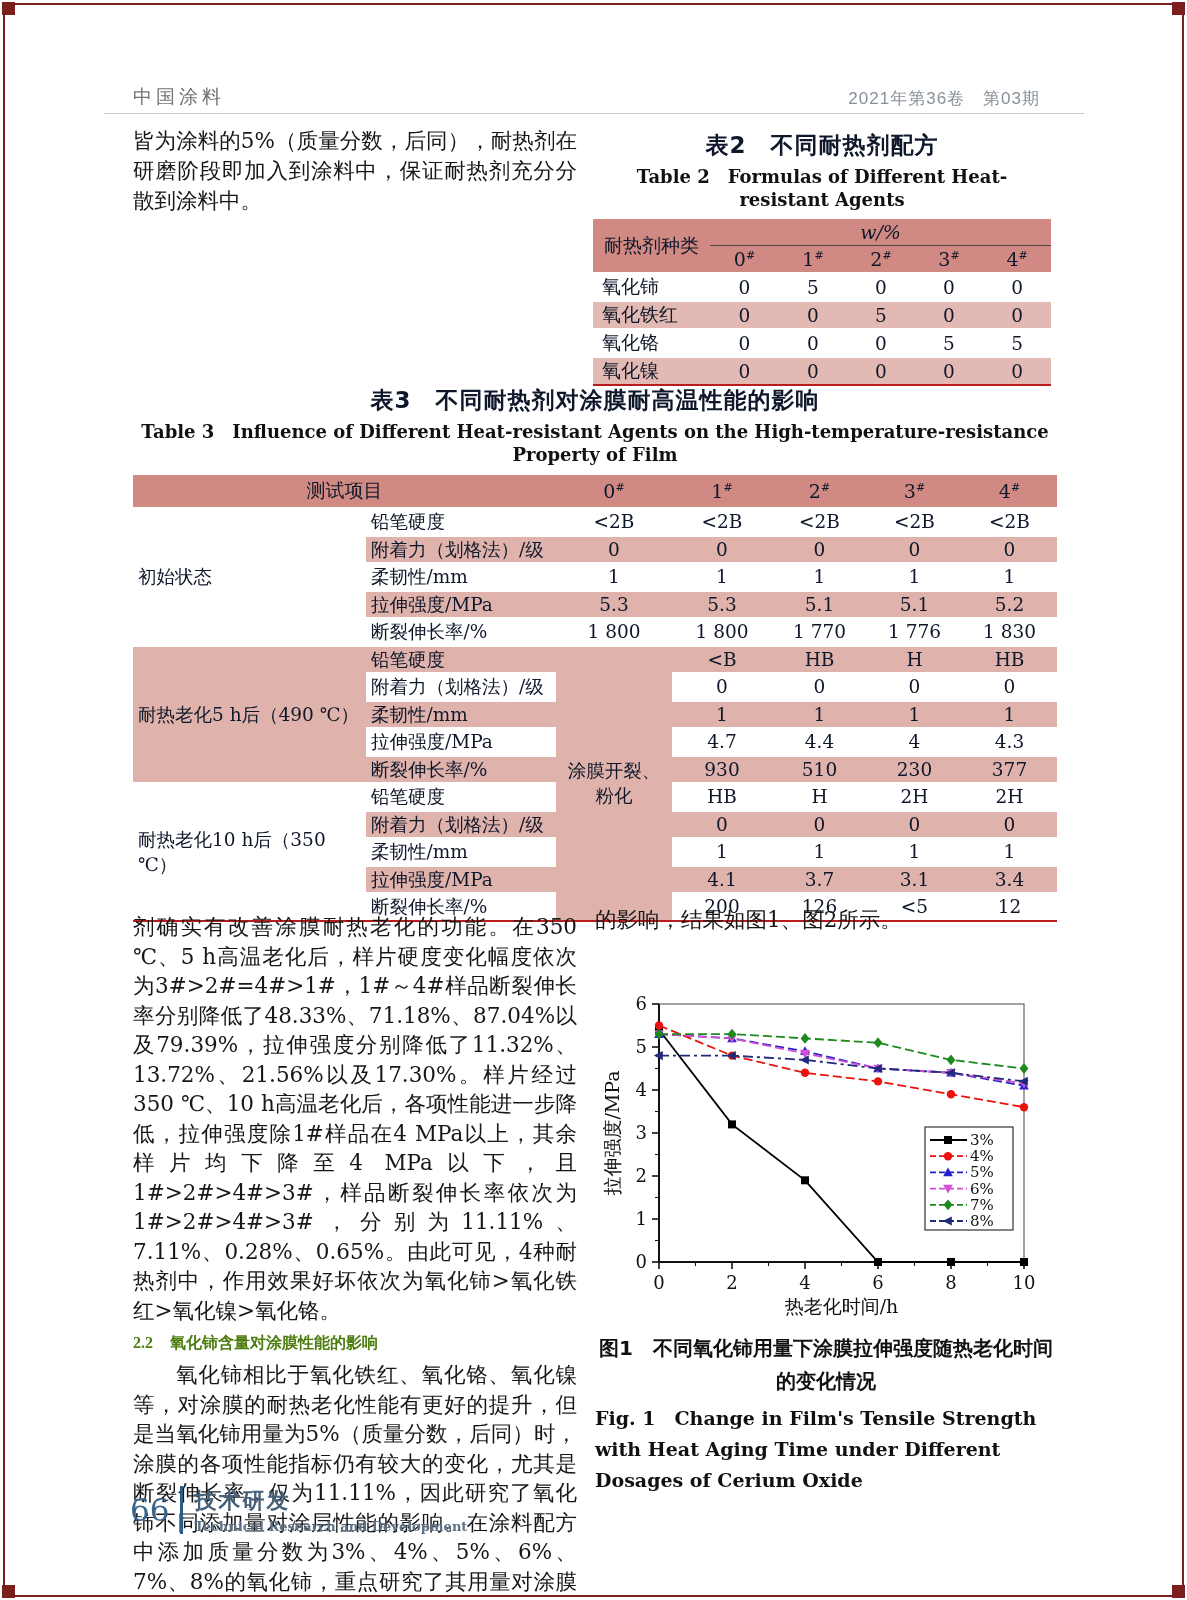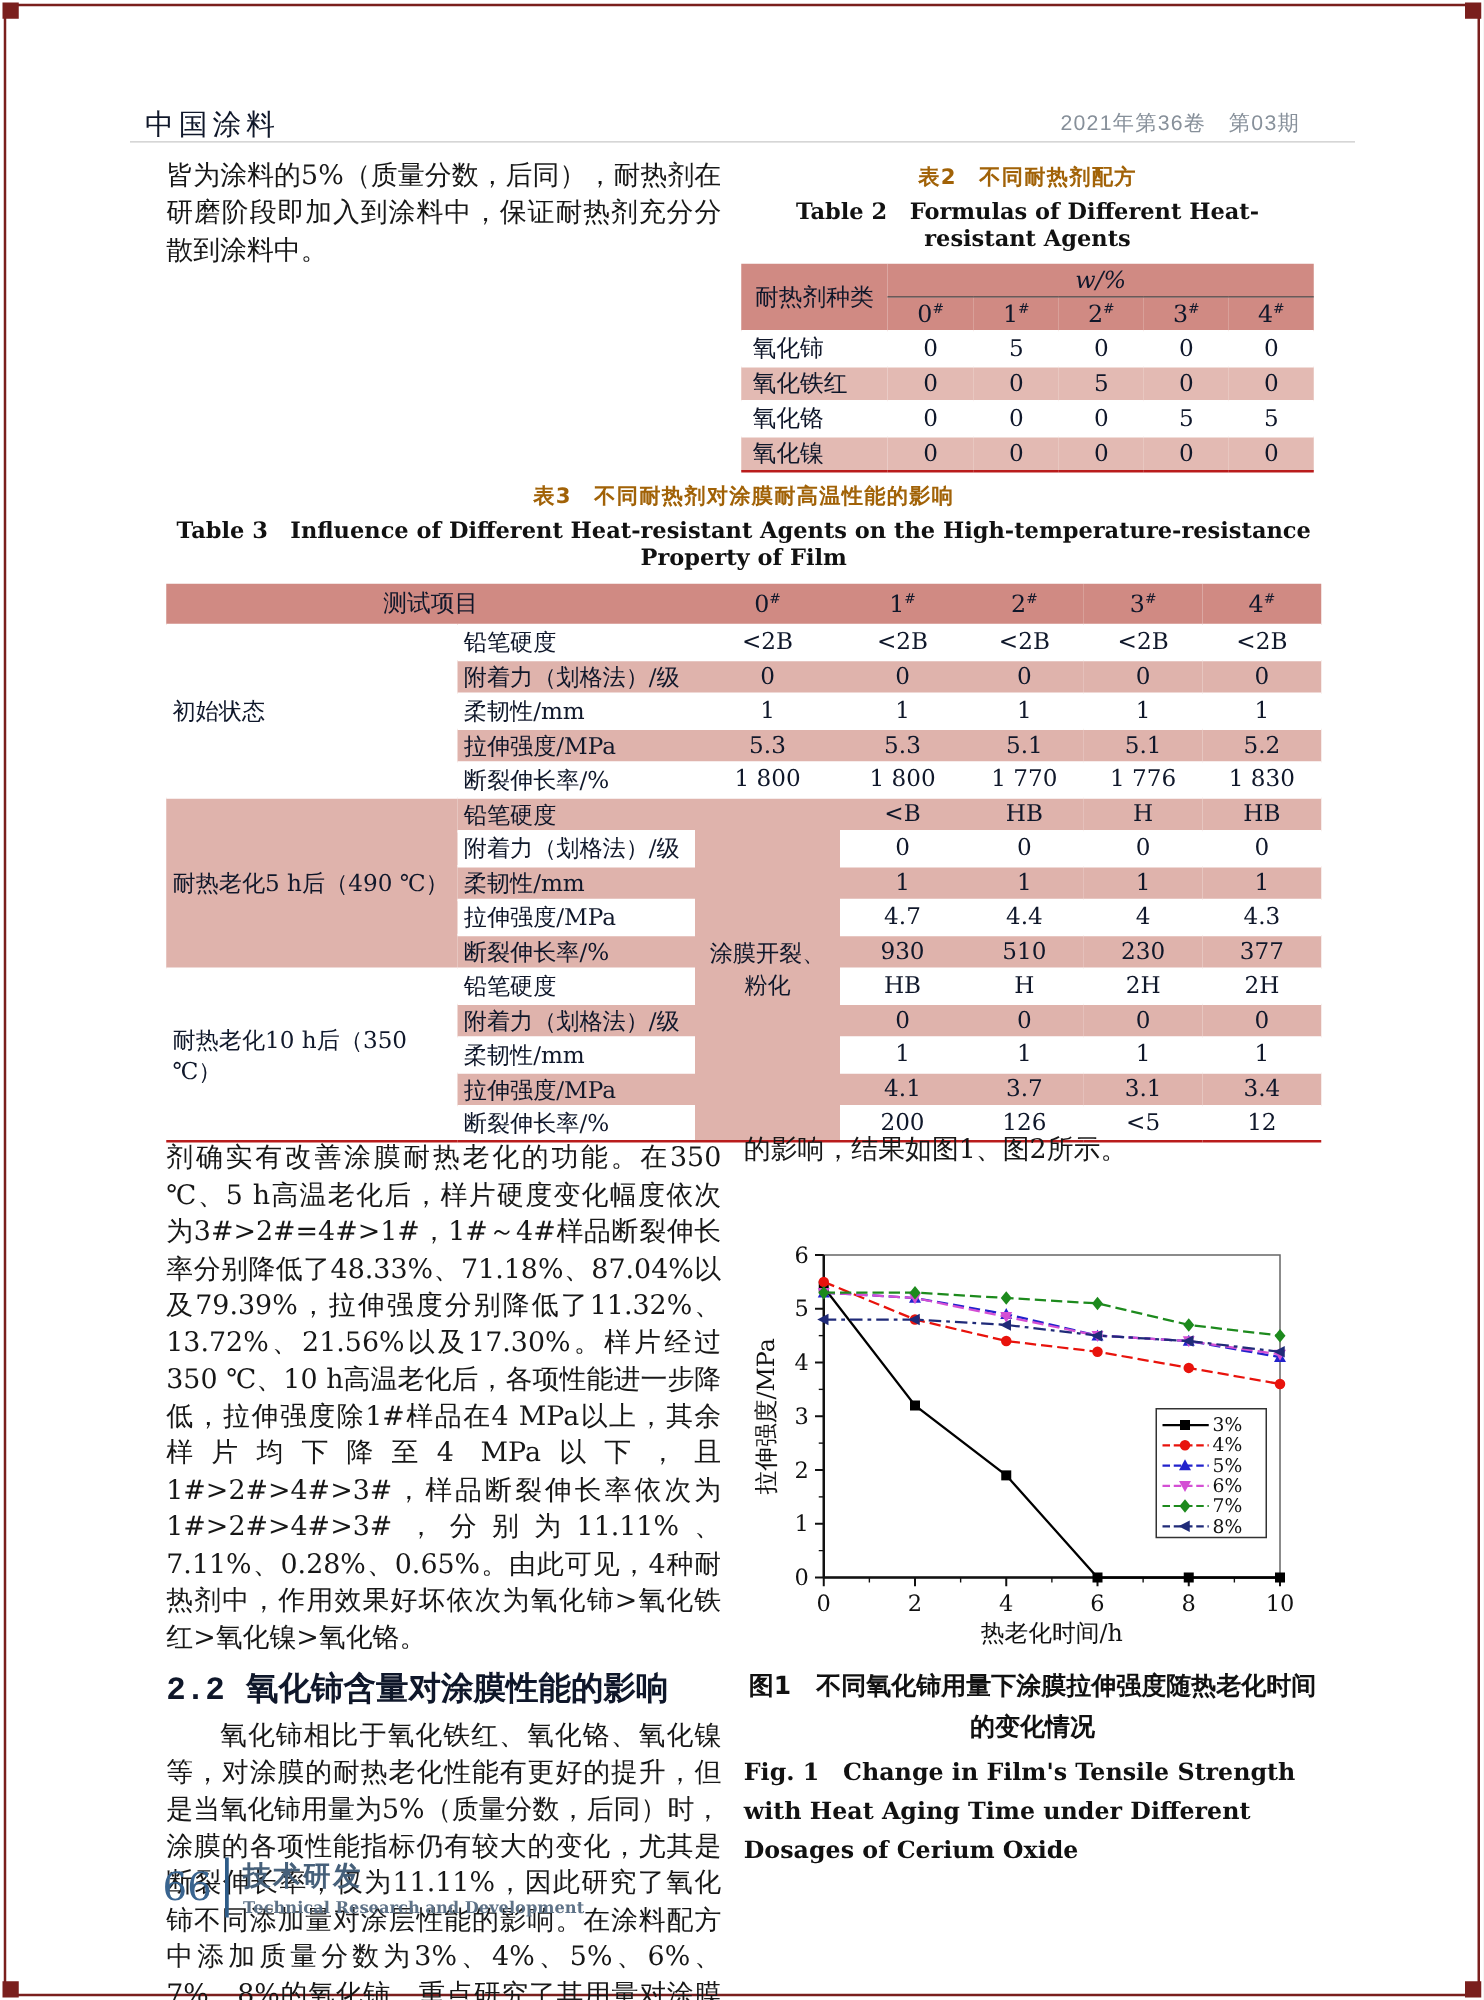--- a/index.html
+++ b/index.html
@@ -2,43 +2,43 @@
 <html><head>
 <meta charset="utf-8">
 <style>
   html,body{margin:0;padding:0;background:#e9e9e9;}
   .page{position:relative;width:1187px;height:1600px;background:#ffffff;overflow:hidden;
         font-family:"DejaVu Serif",serif;color:#1b1b1b;}
   .frame{position:absolute;left:3px;top:3px;right:3px;bottom:3px;border:2px solid #7a1f1d;pointer-events:none;}
   .corner{position:absolute;width:13px;height:13px;background:#7a1f1d;}
   .tl{left:2px;top:2px}.tr{right:2px;top:2px}.bl{left:2px;bottom:2px}.br{right:2px;bottom:2px}
 
-  .hdr-journal{position:absolute;left:116px;top:84px;font-family:"DejaVu Sans",sans-serif;
-               font-size:23px;color:#0f172a;letter-spacing:4px;}
+  .hdr-journal{position:absolute;left:133px;top:84px;font-family:"DejaVu Sans",sans-serif;
+               font-size:19px;color:#737373;letter-spacing:4px;}
   .hdr-issue{position:absolute;right:147px;top:87px;font-family:Liberation Sans, sans-serif;
              font-size:17px;color:#87909a;letter-spacing:1px;}
   .hdr-rule{position:absolute;left:104px;top:113px;width:980px;height:1px;background:#c9c9c9;}
 
   .block{position:absolute;}
   .lt{left:133px;top:126px;width:444px;}
   .lb{left:133px;top:912px;width:444px;}
   .rb{left:595px;top:905px;width:462px;}
   .t2{left:593px;top:130px;width:458px;}
   .t3{left:133px;top:385px;width:924px;}
 
   p.para{margin:0;font-size:21.5px;line-height:30px;text-align:justify;color:#171717;}
   p.indent{text-indent:43px;}
   .lb p.para{line-height:29.5px;}
 
-  .sec{margin:8px 0 6px 0;font-family:Liberation Mono, monospace;font-weight:bold;
-       font-size:26px;color:#0f172a;}
+  .sec{margin:8px 0 6px 0;font-family:Liberation Serif, serif;font-weight:bold;
+       font-size:16px;color:#4d7c0f;}
   .sec-num{margin-right:17px;}
 
-  .cap-cn{font-family:"DejaVu Sans",sans-serif;font-weight:bold;font-size:17px;
-          text-align:center;letter-spacing:1px;color:#a16207;}
+  .cap-cn{font-family:"DejaVu Sans",sans-serif;font-weight:bold;font-size:23px;
+          text-align:center;letter-spacing:1px;color:#0f172a;}
   .cap-en{font-family:"DejaVu Serif",serif;font-weight:bold;font-size:18px;
           text-align:center;margin-top:4px;color:#111;}
   .t2 .cap-en{margin-bottom:9px;}
   .t3 .cap-en{margin-bottom:10px;}
 
   table.tbl{border-collapse:collapse;table-layout:fixed;color:#0f172a;
             font-family:"DejaVu Serif",serif;border-bottom:2px solid #b91c1c;}
   #table2{width:458px;}
   #table3{width:924px;}
   .tbl th{background:#d08a83;font-weight:normal;font-size:19px;}

